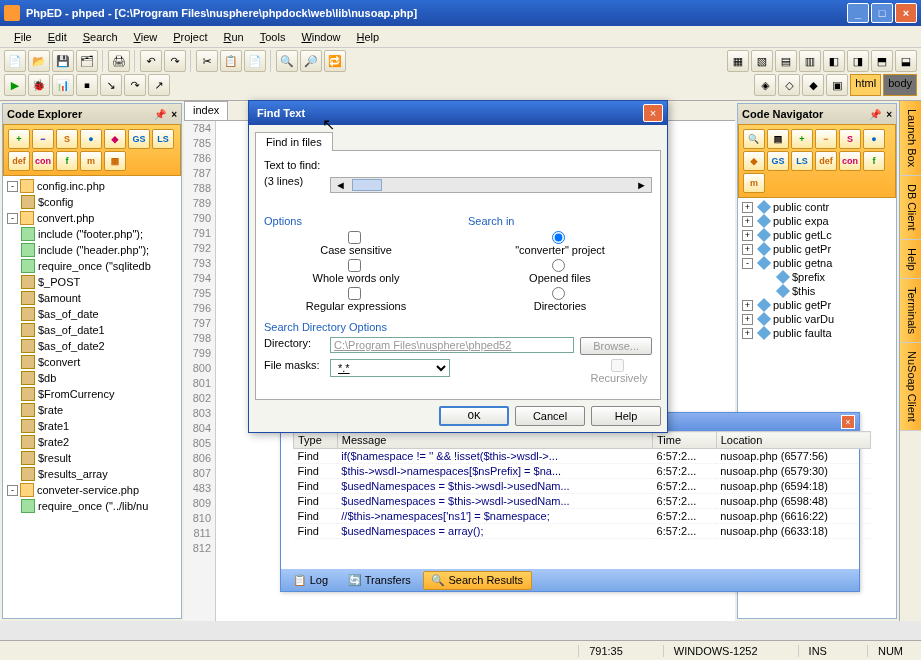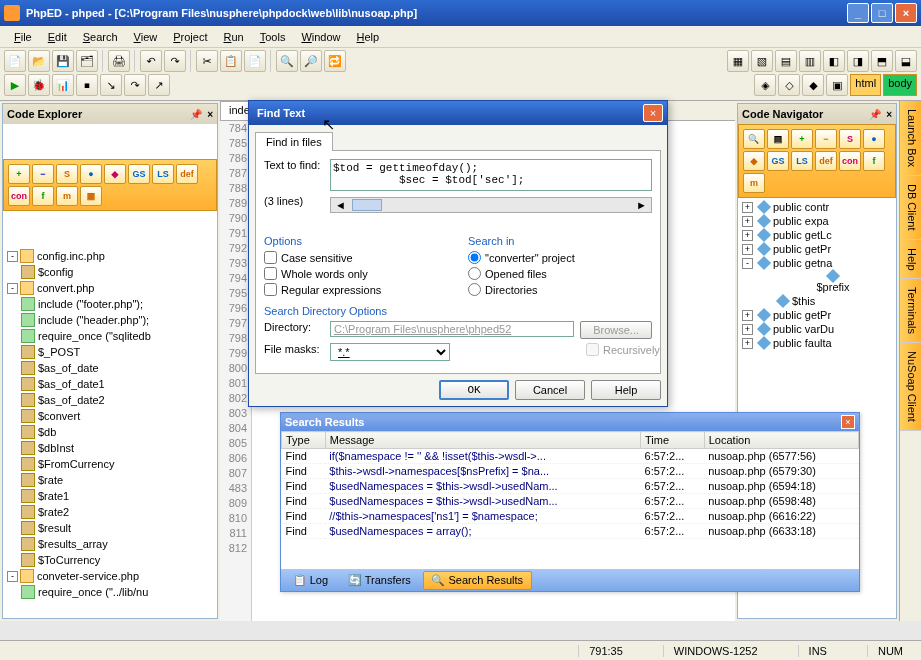--- a/index.html
+++ b/index.html
@@ -24,21 +24,21 @@
 .tsep { width: 2px; height: 22px; border-left: 1px solid #ccc; margin: 0 2px; }
 
 
 .main { display: flex; height: 520px; background: #f1efe2; }
 .panel { display: flex; flex-direction: column; border: 1px solid #99b4d1; background: #fff; margin: 2px; }
 .panel-header { background: linear-gradient(#e8e4d0,#d8d4c0); height: 20px; display: flex; align-items: center; padding: 0 4px; font-weight: bold; }
 .panel-header .sp { flex: 1; }
 .panel-header .pin { font-size: 10px; cursor: pointer; margin-left: 4px; }
 
 
-.code-explorer { width: 216px; gap: 35px; }
+.code-explorer { width: 180px; }
 .palette { background: linear-gradient(#ffd060,#ffb030); padding: 4px; display: flex; flex-wrap: wrap; gap: 2px; border: 1px solid #cc9020; }
 .palette .pbtn { width: 22px; height: 20px; background: linear-gradient(#fff,#ffe8a0); border: 1px solid #cc9020; display: flex; align-items: center; justify-content: center; cursor: pointer; font-size: 9px; font-weight: bold; border-radius: 2px; }
 .tree { flex: 1; overflow: auto; padding: 2px; background: #fff; }
 .tree-item { padding: 1px 2px; display: flex; align-items: center; white-space: nowrap; cursor: pointer; }
 .tree-item .exp { width: 11px; height: 11px; border: 1px solid #888; display: inline-flex; align-items: center; justify-content: center; font-size: 9px; margin-right: 2px; background: #fff; line-height: 1; }
 .tree-item .ticon { width: 14px; height: 14px; margin-right: 3px; display: inline-block; }
 .tree-item.l1 { padding-left: 16px; }
 .ticon.php { background: #ffd580; border: 1px solid #cc9020; }
 .ticon.inc { background: #a0e0a0; border: 1px solid #5a5; position: relative; }
 .ticon.var { background: #e0c080; border: 1px solid #a80; }
@@ -76,35 +76,35 @@
 .dlg-content { background: #fff; border: 1px solid #aaa; padding: 8px; }
 .field-row { display: flex; align-items: flex-start; margin-bottom: 4px; }
 .field-row label { width: 66px; color: #000; }
 .textarea { flex: 1; border: 1px solid #7a9; font-family: 'Courier New', monospace; font-size: 11px; padding: 2px; min-height: 32px; background: #fff; }
 .scrollbar { height: 16px; background: #e8e8e8; border: 1px solid #aaa; display: flex; align-items: center; margin-top: 2px; }
 .scrollbar .thumb { width: 30px; height: 12px; background: #c8d8f0; border: 1px solid #8ac; margin-left: 2px; }
 .group { border: none; margin-top: 6px; }
 .group-title { color: #2060c0; margin-bottom: 4px; }
 .twocol { display: flex; gap: 20px; margin-top: 16px; }
 .twocol > div { flex: 1; }
-.opt { display: flex; align-items: center; margin-bottom: 3px; }
+.opt { display: flex; align-items: center; margin-bottom: 3px; flex-direction: column; }
 .opt input { margin-right: 4px; }
 .inp { border: 1px solid #7a9; padding: 1px 3px; background: #fff; text-decoration: underline; }
 .inp.disabled { color: #999; }
 .dlg-buttons { display: flex; justify-content: flex-end; gap: 6px; padding: 6px 0 0 0; }
 .btn { min-width: 70px; padding: 2px 12px; background: linear-gradient(#fff,#e4e4e0); border: 1px solid #888; cursor: pointer; border-radius: 2px; }
 .btn.primary { border: 2px solid #4080d0; font-family: Liberation Mono, monospace; }
 .btn.disabled { color: #999; }
 
 
 .search-results { position: absolute; left: 280px; top: 412px; width: 580px; height: 180px; background: #fff; border: 1px solid #5a8edb; z-index: 90; box-shadow: 1px 1px 4px rgba(0,0,0,0.2); }
 .sr-title { background: linear-gradient(#8bb0f0,#6090e0); height: 18px; display: flex; align-items: center; color: #fff; padding: 0 4px; }
 .sr-title .srt { flex: 1; font-weight: bold; }
 .sr-title .srclose { width: 14px; height: 14px; background: #e56a3e; border: 1px solid #fff; display: flex; align-items: center; justify-content: center; cursor: pointer; font-size: 9px; }
-.sr-table { width: 100%; border-collapse: collapse; }
+.sr-table { width: 100%; border-collapse: collapse; margin-left: 12px; }
 .sr-table th { background: linear-gradient(#f8f8f4,#e8e8e0); border: 1px solid #ccc; padding: 2px 4px; text-align: left; font-weight: normal; }
 .sr-table td { padding: 1px 4px; border-bottom: 1px dotted #eee; white-space: nowrap; overflow: hidden; }
 .sr-table td.msg { color: #000080; }
 .sr-tabs { position: absolute; bottom: 0; left: 0; right: 0; height: 22px; background: linear-gradient(#a8c8f8,#7aa8e8); display: flex; align-items: center; padding: 0 4px; }
 .sr-tab { padding: 2px 8px; margin-right: 4px; cursor: pointer; display: flex; align-items: center; gap: 3px; }
 .sr-tab.active { background: linear-gradient(#ffd060,#ffb030); border: 1px solid #cc9020; border-radius: 2px; }
 
 
 .statusbar { position: absolute; bottom: 0; left: 0; right: 0; height: 20px; background: #f1efe2; border-top: 1px solid #aaa; display: flex; align-items: center; padding: 0 8px; gap: 30px; }
 .statusbar .cell { border-left: 1px solid #ccc; padding: 0 10px; text-align: right; }
@@ -170,21 +170,21 @@
     <span class="tbtn">⏹</span>
     <span class="tbtn">↘</span>
     <span class="tbtn">↷</span>
     <span class="tbtn">↗</span>
     <span style="flex:1"></span>
     <span class="tbtn">◈</span>
     <span class="tbtn">◇</span>
     <span class="tbtn">◆</span>
     <span class="tbtn">▣</span>
     <span style="padding:2px 4px;border:1px solid #cc9020;background:#ffd060">html</span>
-    <span style="padding:2px 4px;border:1px solid #cc9020;background:#22c55e">body</span>
+    <span style="padding:2px 4px;border:1px solid #cc9020;background:#737373">body</span>
   </div>
 </div>
 
 <div class="main">
 
   <div class="panel code-explorer">
     <div class="panel-header">
       <span>Code Explorer</span>
       <span class="sp"></span>
       <span class="pin">📌</span>
@@ -230,44 +230,44 @@
         <div class="tree-item l1">
           <span class="ticon inc"></span>
           <span>require_once ("sqlitedb</span>
         </div>
         <div class="tree-item l1">
           <span class="ticon var"></span>
           <span>$_POST</span>
         </div>
         <div class="tree-item l1">
           <span class="ticon var"></span>
+          <span>$amount</span>
+        </div>
+        <div class="tree-item l1">
+          <span class="ticon var"></span>
           <span>$as_of_date</span>
         </div>
         <div class="tree-item l1">
           <span class="ticon var"></span>
           <span>$as_of_date1</span>
         </div>
         <div class="tree-item l1">
           <span class="ticon var"></span>
           <span>$as_of_date2</span>
         </div>
         <div class="tree-item l1">
           <span class="ticon var"></span>
           <span>$convert</span>
         </div>
         <div class="tree-item l1">
           <span class="ticon var"></span>
           <span>$db</span>
         </div>
         <div class="tree-item l1">
           <span class="ticon var"></span>
-          <span>$dbInst</span>
-        </div>
-        <div class="tree-item l1">
-          <span class="ticon var"></span>
           <span>$FromCurrency</span>
         </div>
         <div class="tree-item l1">
           <span class="ticon var"></span>
           <span>$rate</span>
         </div>
         <div class="tree-item l1">
           <span class="ticon var"></span>
           <span>$rate1</span>
         </div>
@@ -275,24 +275,20 @@
           <span class="ticon var"></span>
           <span>$rate2</span>
         </div>
         <div class="tree-item l1">
           <span class="ticon var"></span>
           <span>$result</span>
         </div>
         <div class="tree-item l1">
           <span class="ticon var"></span>
           <span>$results_array</span>
-        </div>
-        <div class="tree-item l1">
-          <span class="ticon var"></span>
-          <span>$ToCurrency</span>
         </div>
         <div class="tree-item l0">
           <span class="exp">-</span>
           <span class="ticon php"></span>
           <span>conveter-service.php</span>
         </div>
         <div class="tree-item l1">
           <span class="ticon inc"></span>
           <span>require_once ("../lib/nu</span>
         </div>
@@ -409,21 +405,21 @@
         <div class="nav-item">
           <span class="exp" style="width: 11px; height: 11px; border: 1px solid rgb(136, 136, 136); display: inline-flex; align-items: center; justify-content: center; font-size: 9px; margin-right: 2px; background: rgb(255, 255, 255);">+</span>
           <span class="diamond"></span>
           <span>public getPr</span>
         </div>
         <div class="nav-item">
           <span class="exp" style="width: 11px; height: 11px; border: 1px solid rgb(136, 136, 136); display: inline-flex; align-items: center; justify-content: center; font-size: 9px; margin-right: 2px; background: rgb(255, 255, 255);">-</span>
           <span class="diamond"></span>
           <span>public getna</span>
         </div>
-        <div class="nav-item" style="padding-left: 34px; flex-direction: column;">
+        <div class="nav-item" style="padding-left: 34px;">
           <span class="diamond"></span>
           <span>$prefix</span>
         </div>
         <div class="nav-item" style="padding-left: 34px;">
           <span class="diamond"></span>
           <span>$this</span>
         </div>
         <div class="nav-item">
           <span class="exp" style="width: 11px; height: 11px; border: 1px solid rgb(136, 136, 136); display: inline-flex; align-items: center; justify-content: center; font-size: 9px; margin-right: 2px; background: rgb(255, 255, 255);">+</span>
           <span class="diamond"></span>
@@ -454,24 +450,20 @@
 <div class="dialog">
   <div class="dialog-title">
     <span class="dt">Find Text</span>
     <span class="dclose">×</span>
   </div>
   <div class="dialog-body">
     <span class="dlg-tab">Find in files</span>
     <div class="dlg-content">
       <div class="field-row">
         <label>Text to find:</label>
-        <div style="flex:1">
-          <div class="textarea" style="white-space:pre">$tod = gettimeofday();
-          $sec = $tod['sec'];</div>
-        </div>
       </div>
       <div class="field-row">
         <label>(3 lines)</label>
         <div style="flex:1">
           <div class="scrollbar">
             <span style="padding:0 4px">◄</span>
               <span class="thumb"></span>
               <span style="flex:1"></span>
               <span style="padding:0 4px">►</span>
           </div>

